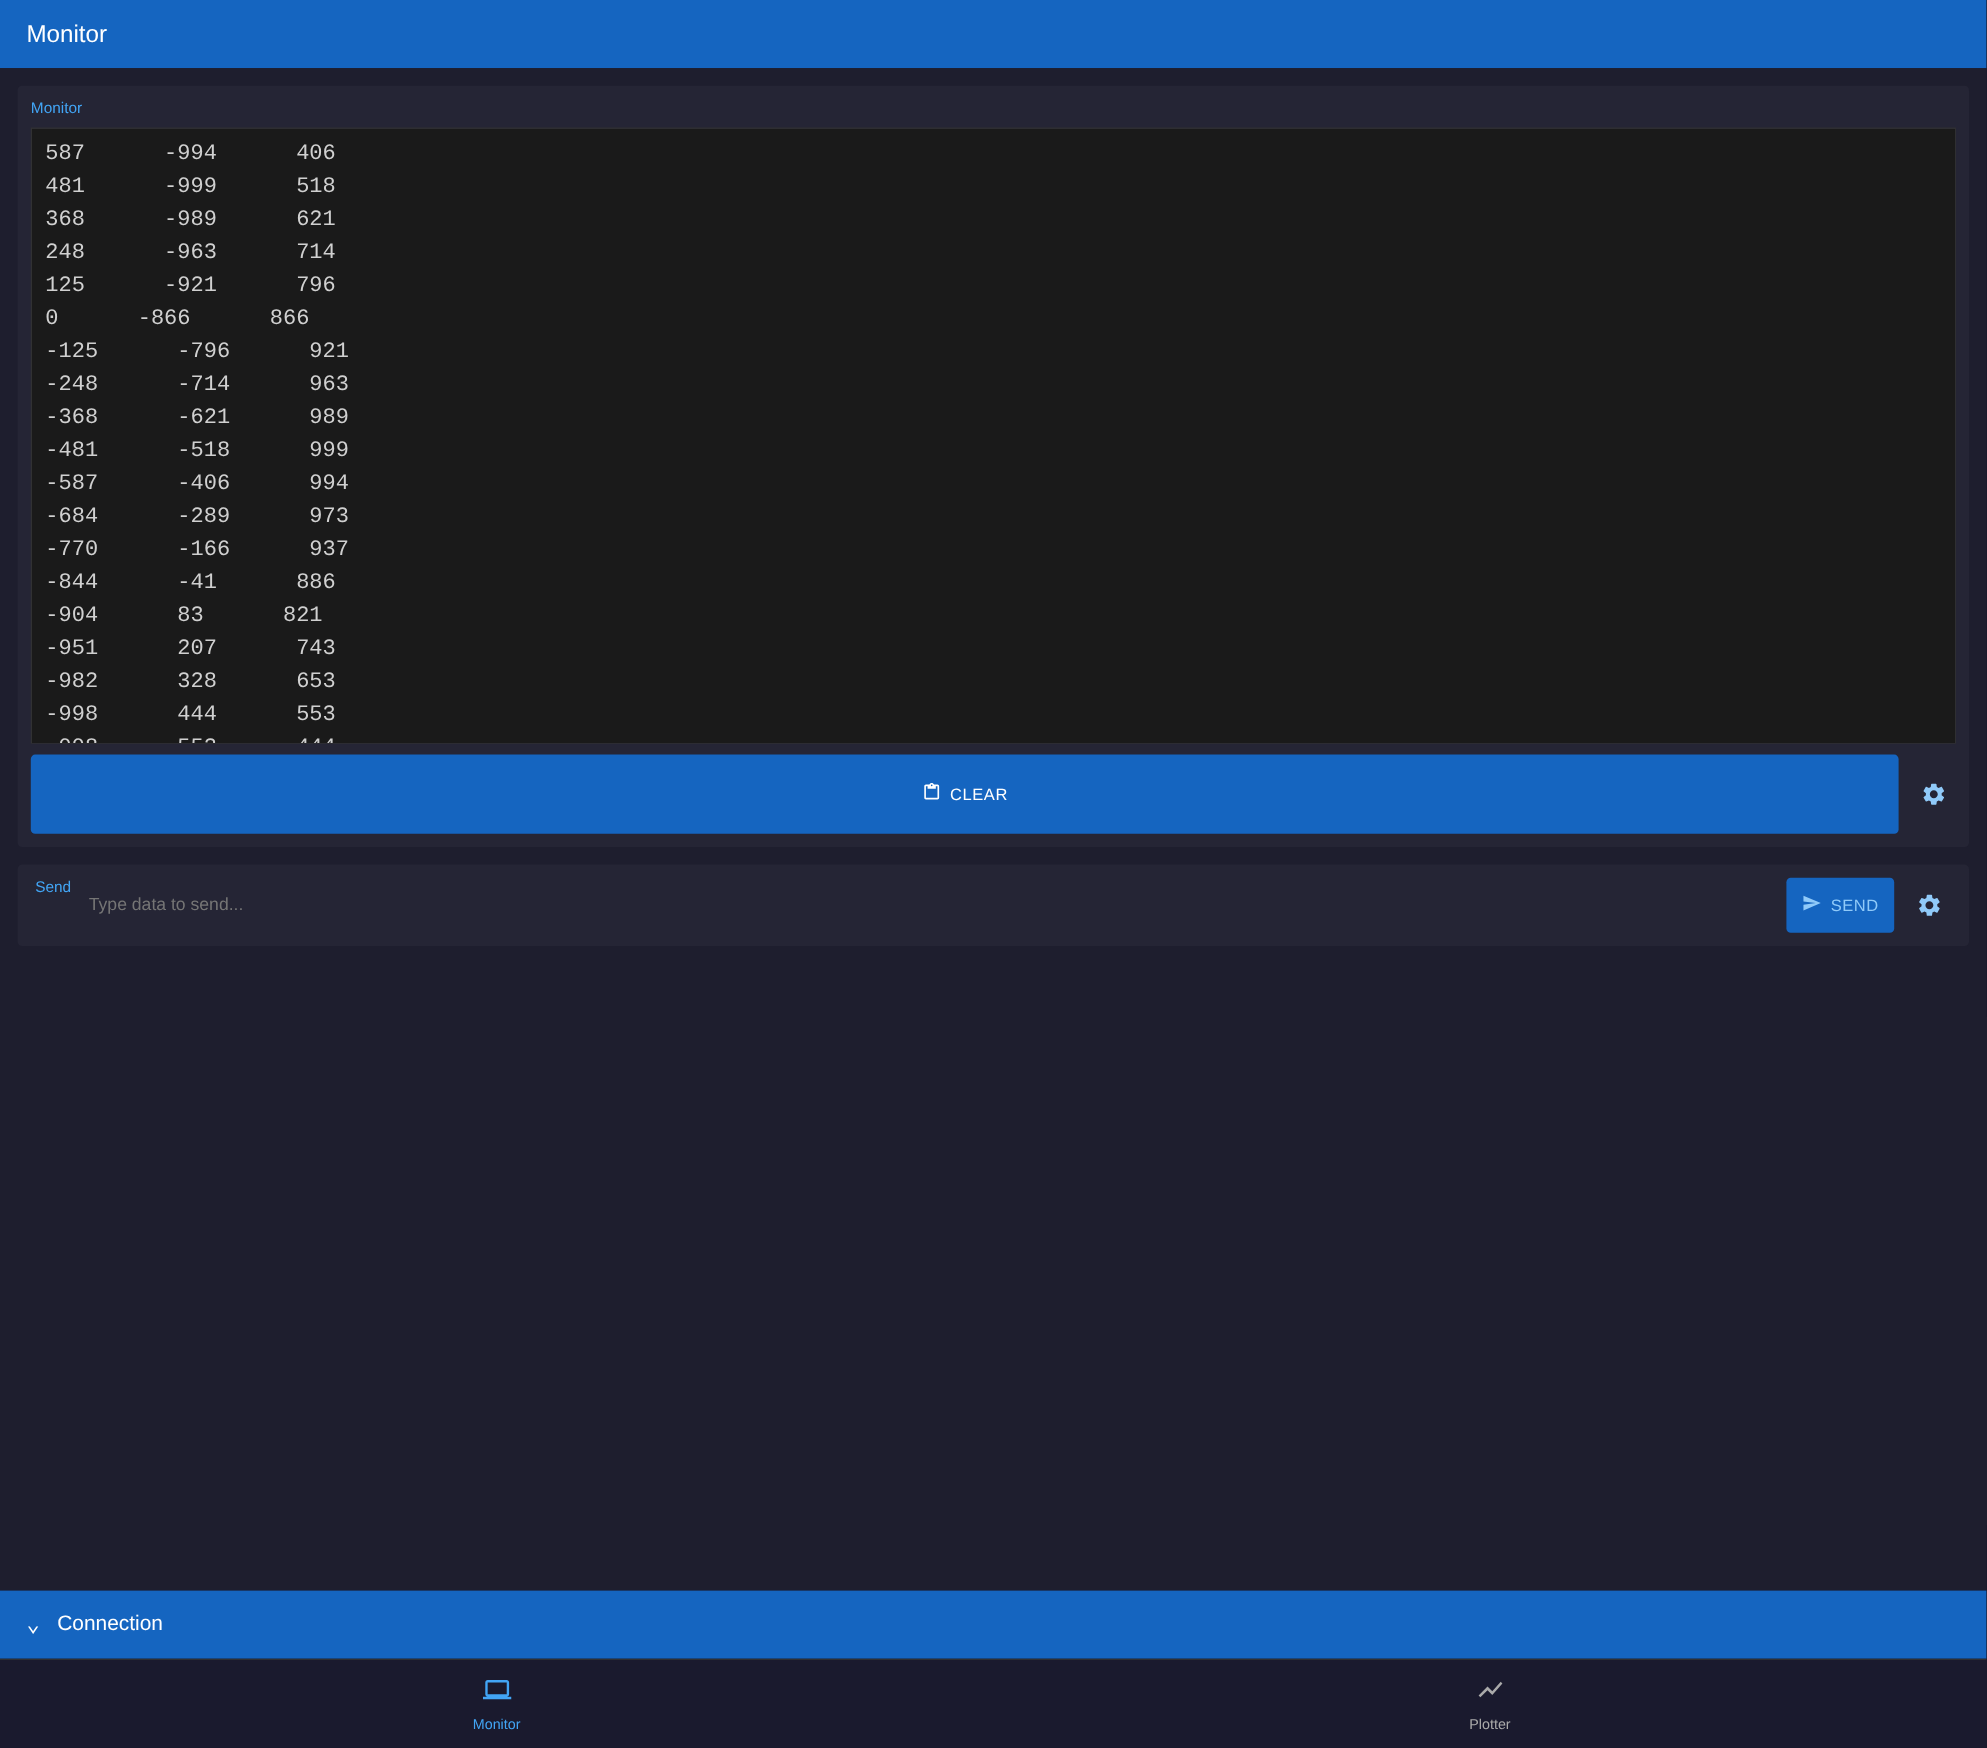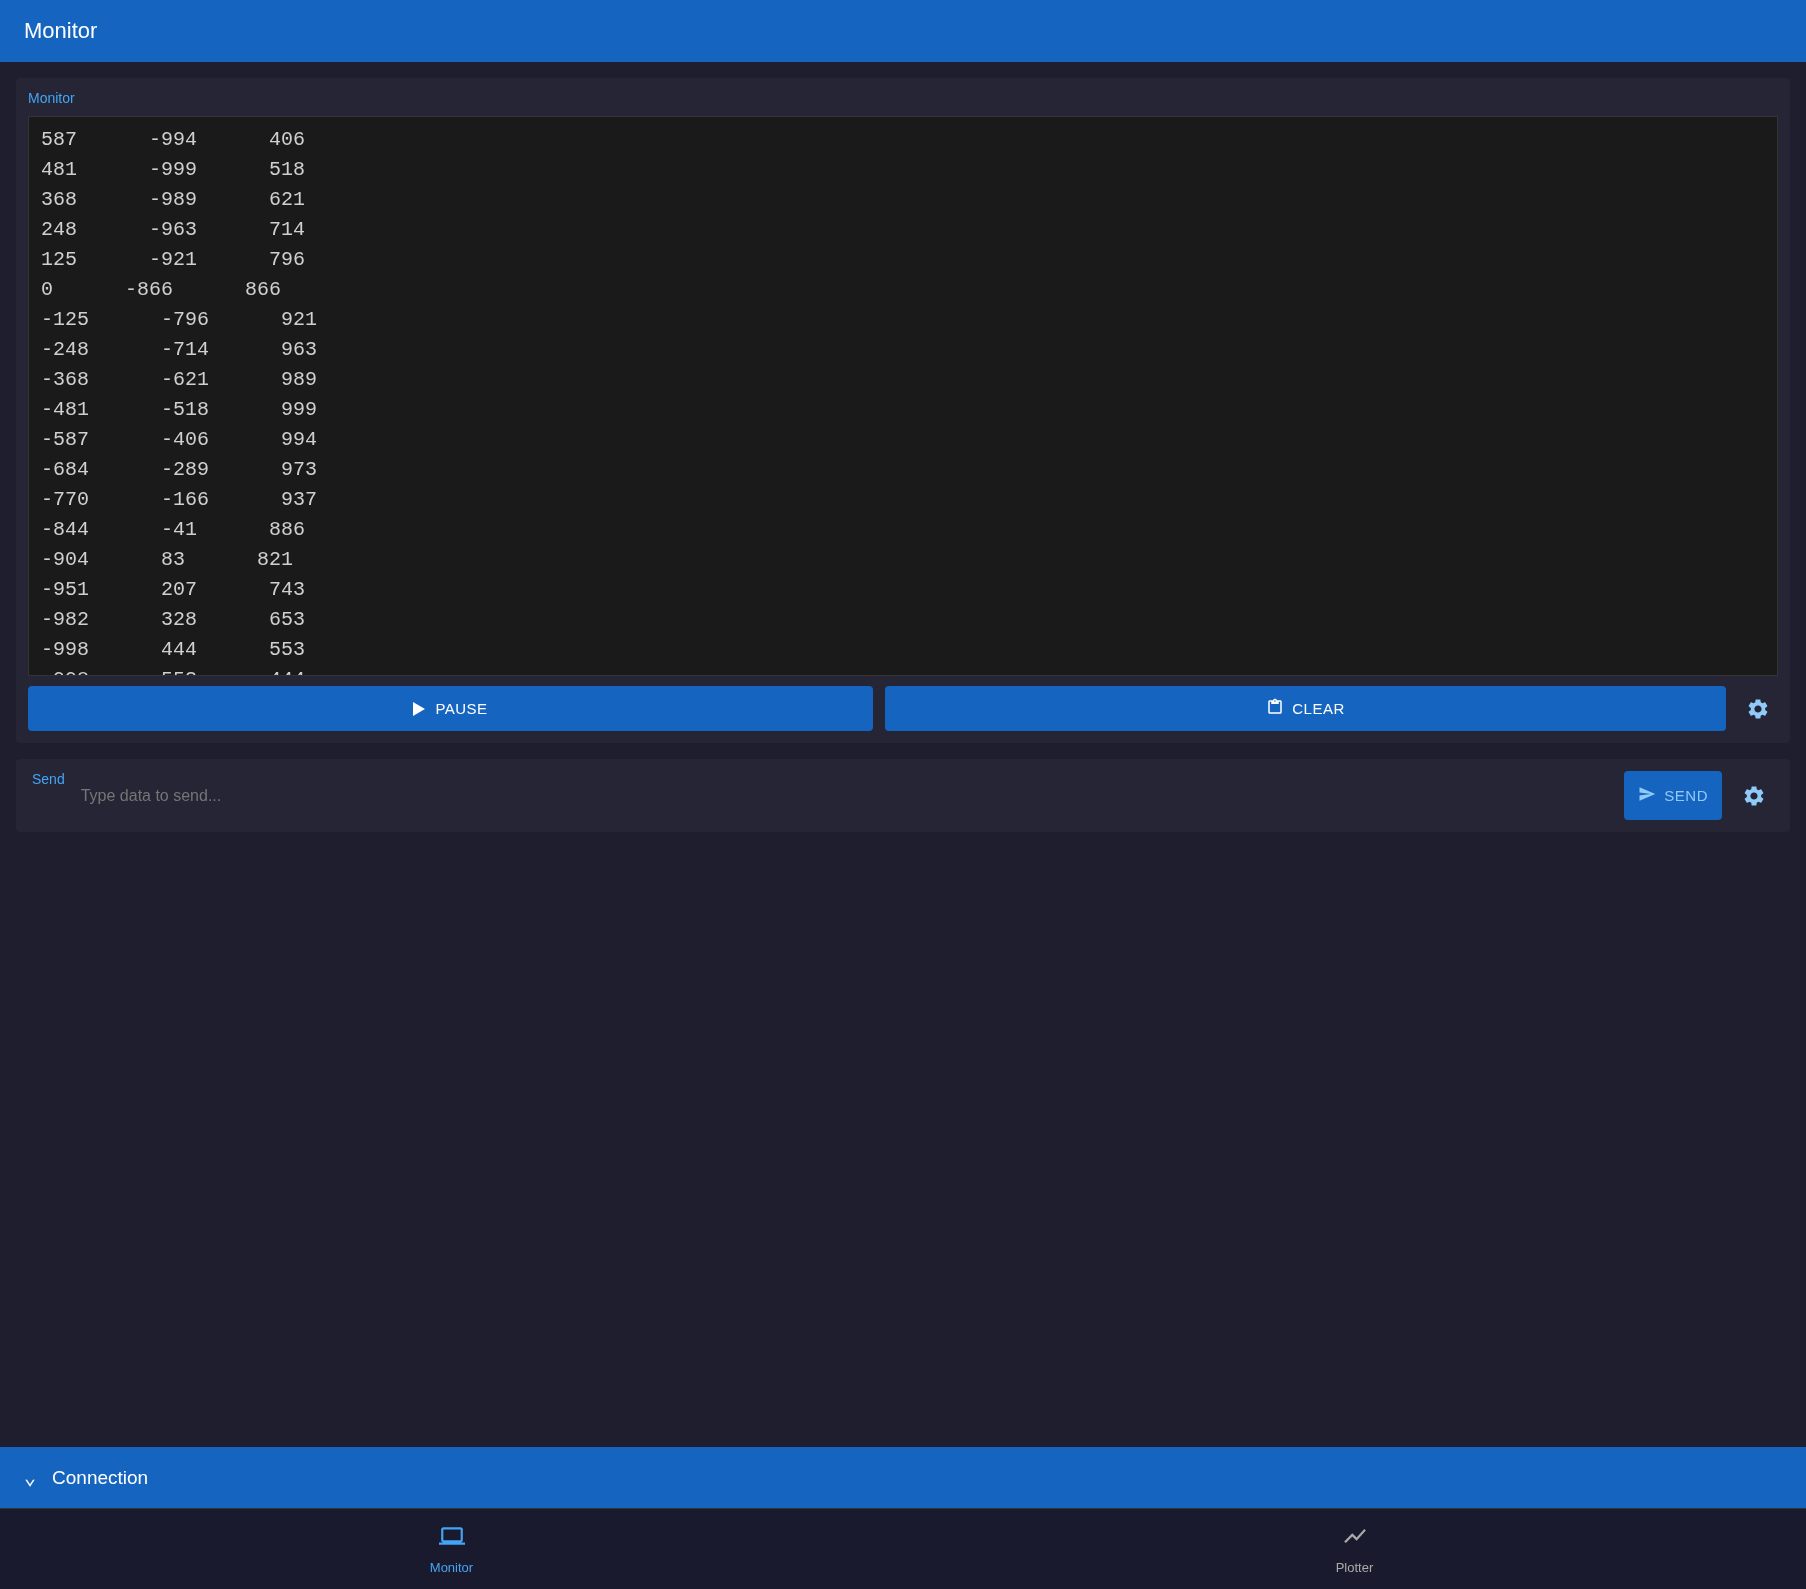--- a/index.html
+++ b/index.html
@@ -98,21 +98,21 @@
       justify-content: center;
       gap: 8px;
       letter-spacing: 0.5px;
     }
 
     .btn-clear {
       flex: 1;
       background: #1565c0;
       color: #ffffff;
       border: none;
-      padding: 12px;
+      padding: 25px;
       font-size: 15px;
       font-family: 'Segoe UI', Arial, sans-serif;
       font-weight: 500;
       cursor: pointer;
       border-radius: 4px;
       display: flex;
       align-items: center;
       justify-content: center;
       gap: 8px;
       letter-spacing: 0.5px;
@@ -265,24 +265,20 @@
 -844      886      -41
 -770      937      -166
 -684      973      -289
 -587      994      -406
 -481      999      -518
 -368      989      -621
 -248      963      -714
 -125      921      -796</div>
 
     <div class="monitor-controls">
-      <button class="btn-pause">
-        <span style="display:inline-block; width:0; height:0; border-top:7px solid transparent; border-bottom:7px solid transparent; border-left:12px solid white; margin-right:2px;"></span>
-        <span>PAUSE</span>
-      </button>
       <button class="btn-clear">
         <span>
           <svg width="18" height="18" viewBox="0 0 24 24" fill="white">
             <path d="M19 3h-4.18C14.4 1.84 13.3 1 12 1c-1.3 0-2.4.84-2.82 2H5c-1.1 0-2 .9-2 2v14c0 1.1.9 2 2 2h14c1.1 0 2-.9 2-2V5c0-1.1-.9-2-2-2zm-7 0c.55 0 1 .45 1 1s-.45 1-1 1-1-.45-1-1 .45-1 1-1zm7 16H5V5h2v3h10V5h2v14z"></path>
           </svg>
         </span>
         <span>CLEAR</span>
       </button>
       <button class="gear-icon-btn">
         <svg viewBox="0 0 24 24" fill="#90caf9">

